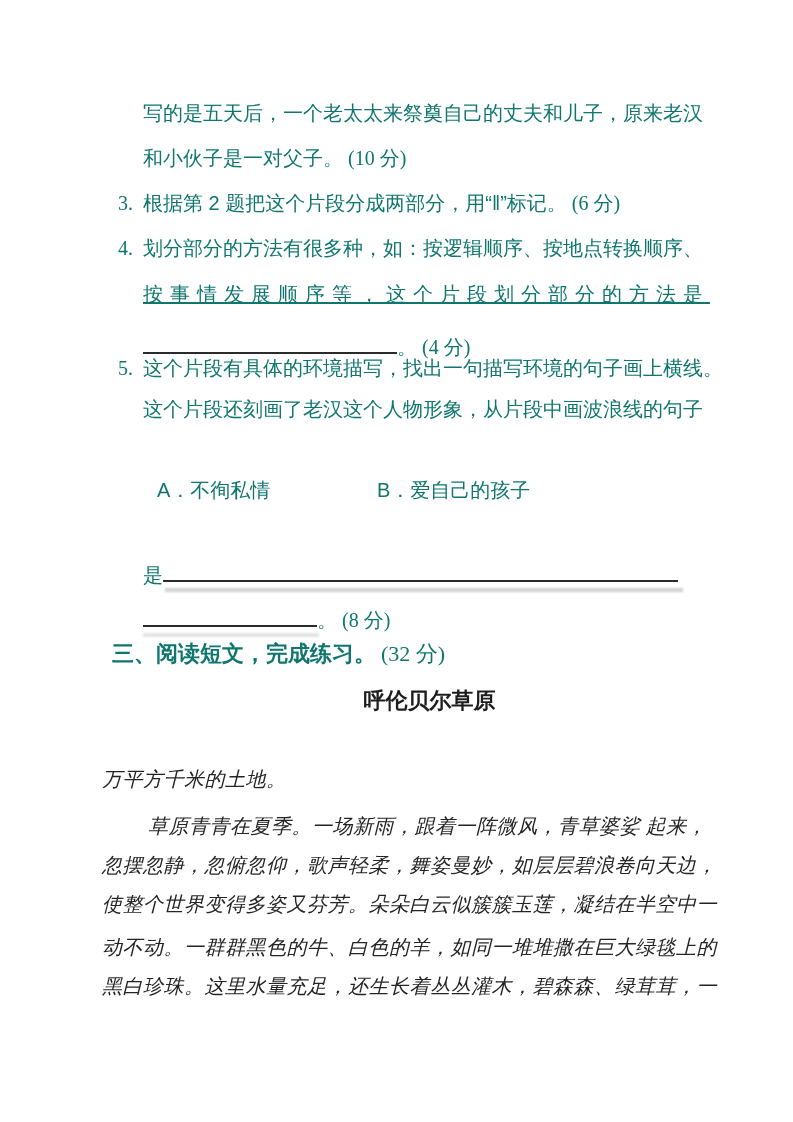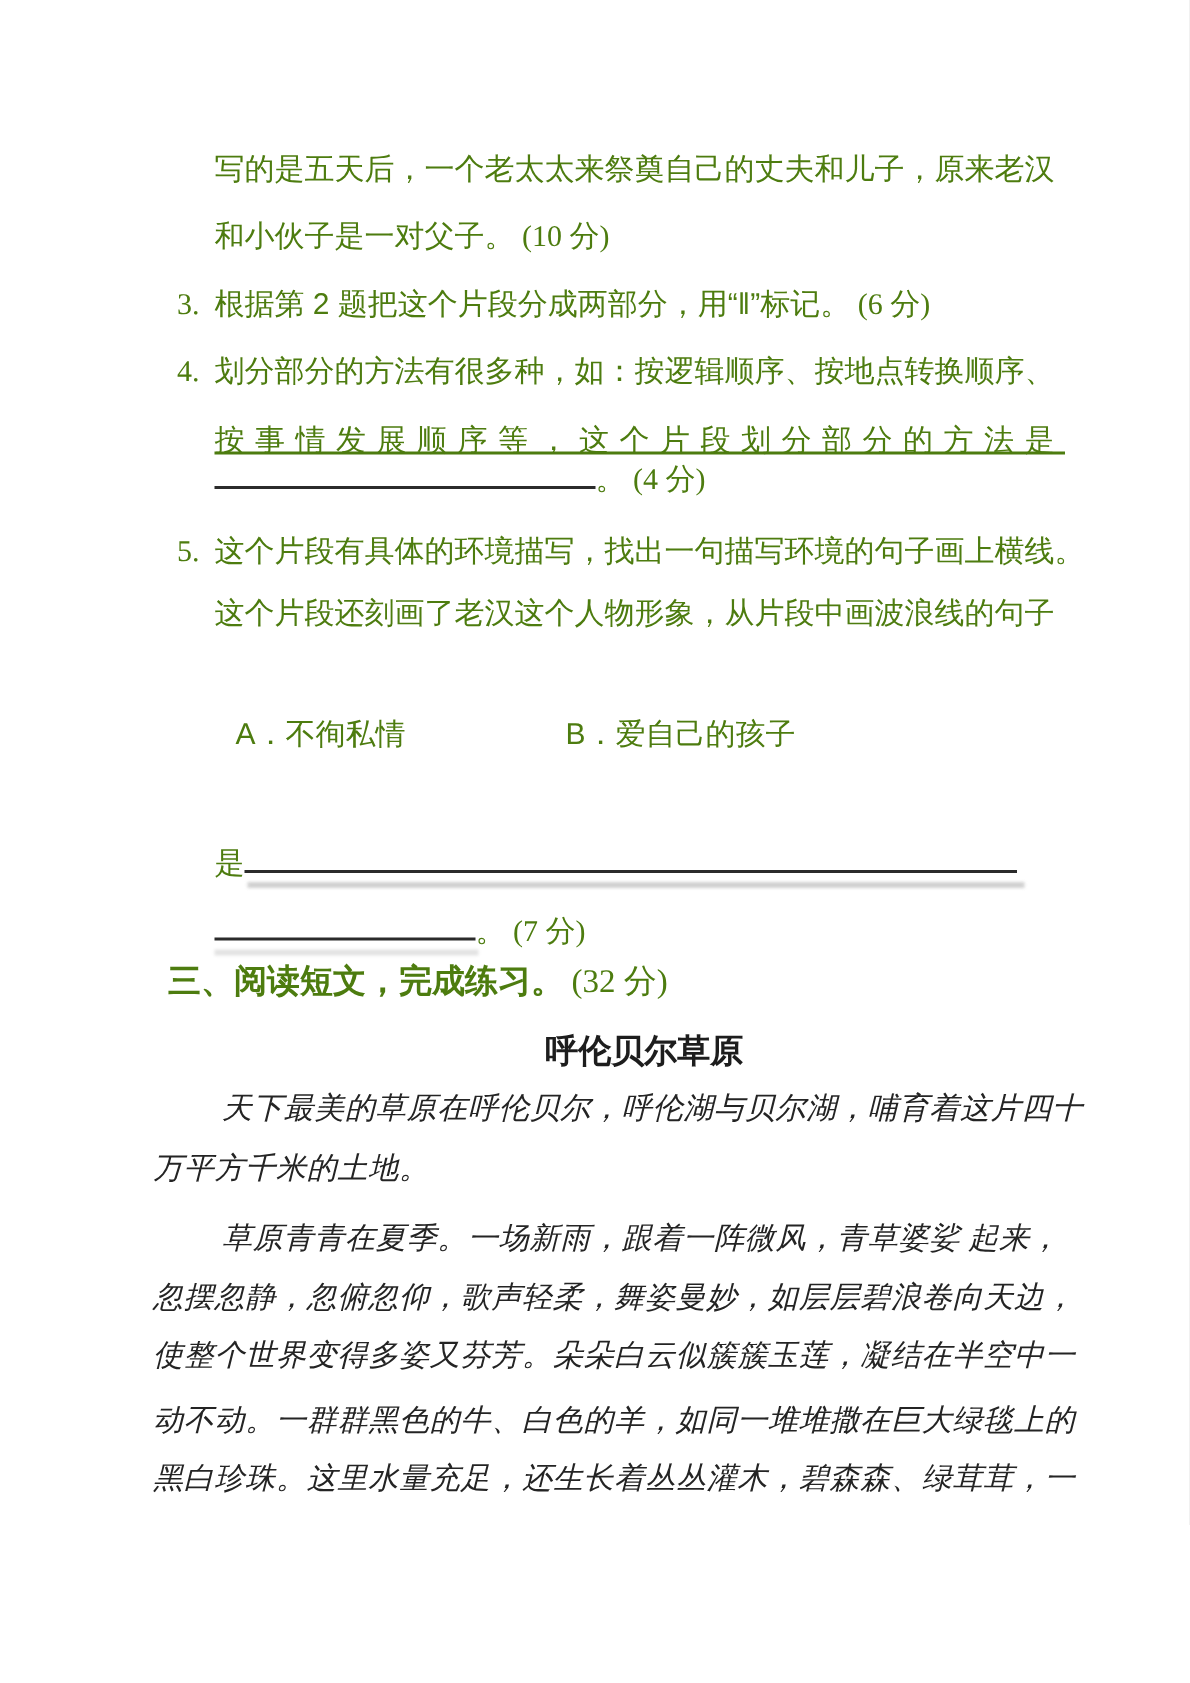--- a/index.html
+++ b/index.html
@@ -11,21 +11,21 @@
     background: #ffffff;
     overflow: hidden;
     font-family: "Liberation Sans", sans-serif;
     color: #1d1d1d;
   }
   .line {
     position: absolute;
     white-space: nowrap;
     font-size: 20px;
     line-height: 26px;
-    color: #4d7c0f;
+    color: #0f766e;
   }
   .qnum {
     display: inline-block;
     width: 25px;
     font-family: "Liberation Serif", serif;
     font-size: 20px;
   }
   .score {
     font-family: "Liberation Serif", serif;
     margin-left: 5px;
@@ -79,48 +79,47 @@
   </div>
 
   <div class="line" style="top:190px; left:118px;">
     <span class="qnum">3.</span><span>根据第 2 题把这个片段分成两部分，用“‖”标记。</span><span class="score">(6 分)</span>
   </div>
 
   <div class="line" style="top:235px; left:118px;">
     <span class="qnum">4.</span><span>划分部分的方法有很多种，如：按逻辑顺序、按地点转换顺序、</span>
   </div>
   <div class="line justified" style="top:281px; left:143px;">按事情发展顺序等，这个片段划分部分的方法是</div>
-  <div class="line" style="top:304px; left:143px;text-align:center;">
+  <div class="line" style="top:332px; left:143px;text-align:center;">
     <span class="blank blank-w-q4"></span><span>。</span><span class="score">(4 分)</span>
   </div>
 
   <div class="line" style="top:355px; left:118px;">
     <span class="qnum">5.</span><span>这个片段有具体的环境描写，找出一句描写环境的句子画上横线。</span>
   </div>
   <div class="line" style="top:396px; left:143px;">这个片段还刻画了老汉这个人物形象，从片段中画波浪线的句子</div>
   <div class="line" style="top:477px; left:157px;">
     <span>A．不徇私情</span>
     <span class="opt-b">B．爱自己的孩子</span>
   </div>
 
   <div class="line" style="top:560px; left:143px;">
     <span>是</span><span class="blank blank-w-q6a"></span>
   </div>
   <div class="ghost" style="top:588px; left:165px; width:518px;"></div>
   <div class="line" style="top:605px; left:143px;">
-    <span class="blank blank-w-q6b"></span><span>。</span><span class="score">(7 分)</span>
+    <span class="blank blank-w-q6b"></span><span>。</span><span class="score">(8 分)</span>
   </div>
   <div class="ghost" style="top:633px; left:143px; width:176px; opacity:0.4;"></div>
 
   <div class="line heading" style="top:641px; left:112px;">
     <span>三、阅读短文，完成练习。</span><span class="score">(32 分)</span>
   </div>
 
   <div class="passage-title" style="top:686px;">呼伦贝尔草原</div>
-  <div class="line passage" style="top:726px; left:148px;">天下最美的草原在呼伦贝尔，呼伦湖与贝尔湖，哺育着这片四十</div>
   <div class="line passage" style="top:766px; left:102px;">万平方千米的土地。</div>
   <div class="line passage" style="top:813px; left:148px;">草原青青在夏季。一场新雨，跟着一阵微风，青草婆娑 起来，</div>
   <div class="line passage" style="top:852px; left:102px;">忽摆忽静，忽俯忽仰，歌声轻柔，舞姿曼妙，如层层碧浪卷向天边，</div>
   <div class="line passage" style="top:891px; left:102px;">使整个世界变得多姿又芬芳。朵朵白云似簇簇玉莲，凝结在半空中一</div>
   <div class="line passage" style="top:973px; left:102px;">黑白珍珠。这里水量充足，还生长着丛丛灌木，碧森森、绿茸茸，一</div>
   <div class="line passage" style="top:934px; left:102px;">动不动。一群群黑色的牛、白色的羊，如同一堆堆撒在巨大绿毯上的</div>
 
 </div>
 
 </body></html>

